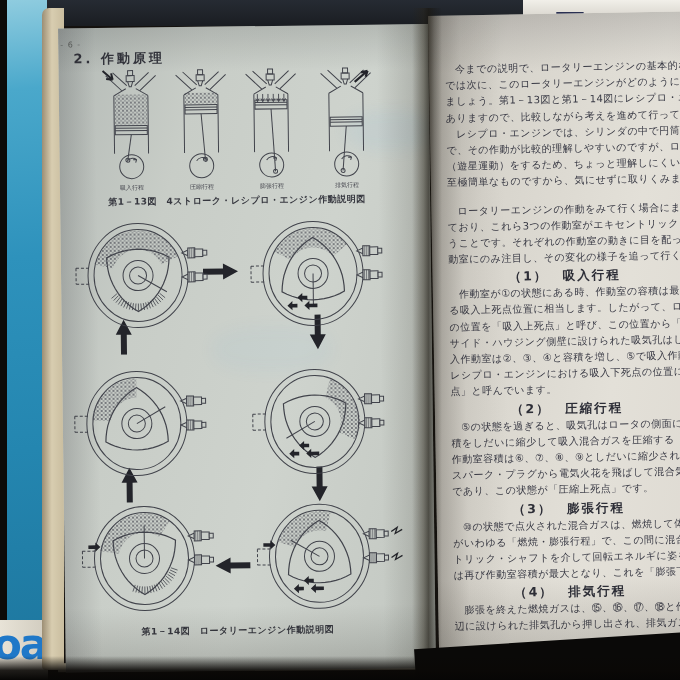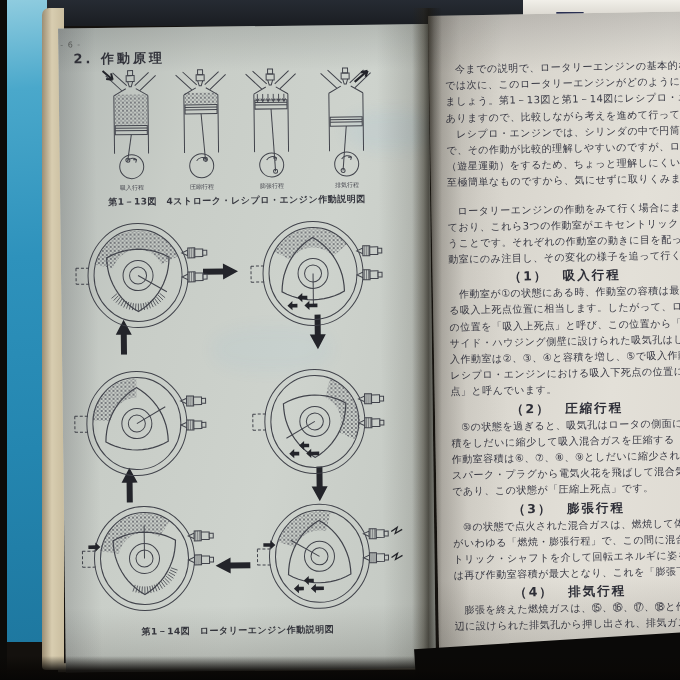--- a/index.html
+++ b/index.html
@@ -76,20 +76,23 @@
 <div class="photo">
 
   <div class="backdrop-top"></div>
 
   <div class="back-book-cover">
     <div class="back-title">ロータリ</div>
   </div>
 
   <div class="book-cyan"></div>
   <div class="edge-black"></div>
+  <div class="logo-block">
+    <div class="logo-text" style="color: rgb(31, 120, 200);">oa</div>
+  </div>
   <div class="page-edge"></div>
   <div class="page-sliver"></div>
 
   <div class="page-left">
     <div class="ghost" style="left:286px;top:86px;width:90px;height:40px;"></div>
     <div class="ghost" style="left:150px;top:300px;width:120px;height:46px;opacity:0.07;"></div>
 
     <div class="pageno">- 6 -</div>
     <div class="sec-heading">2. 作動原理</div>
 

